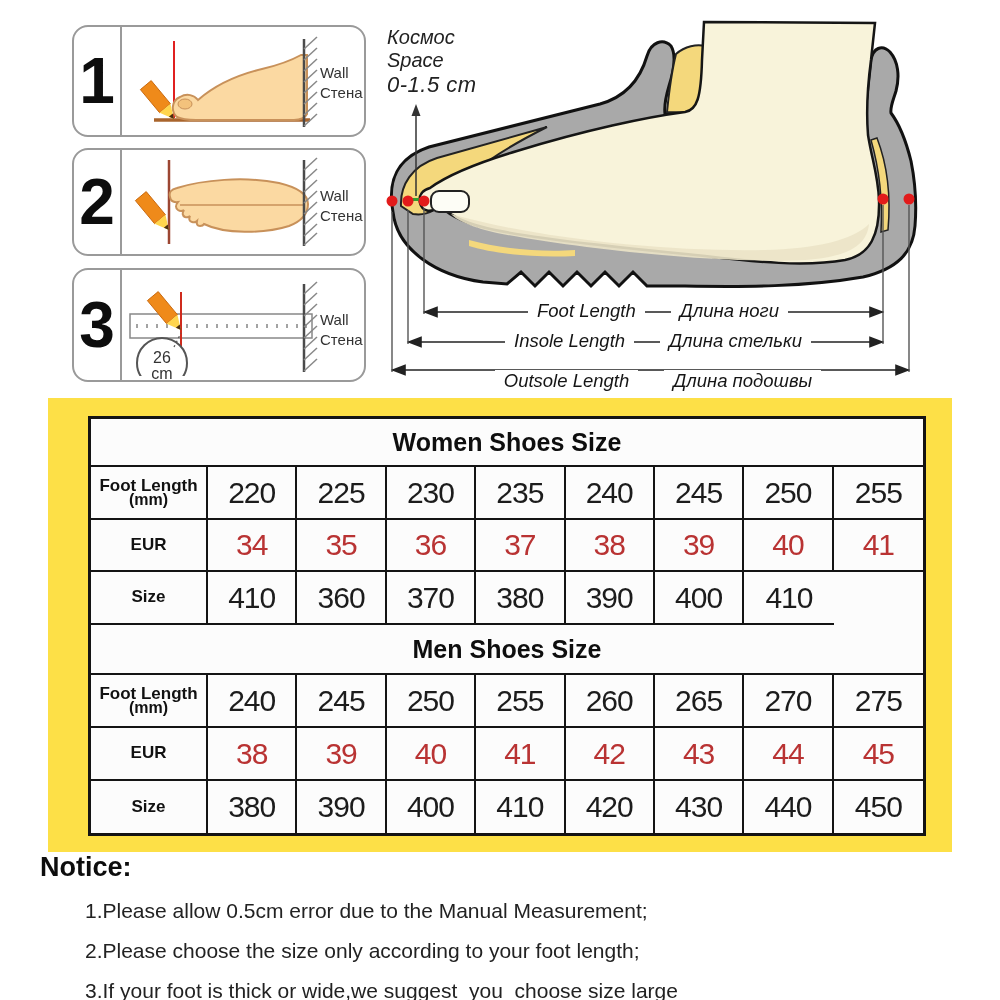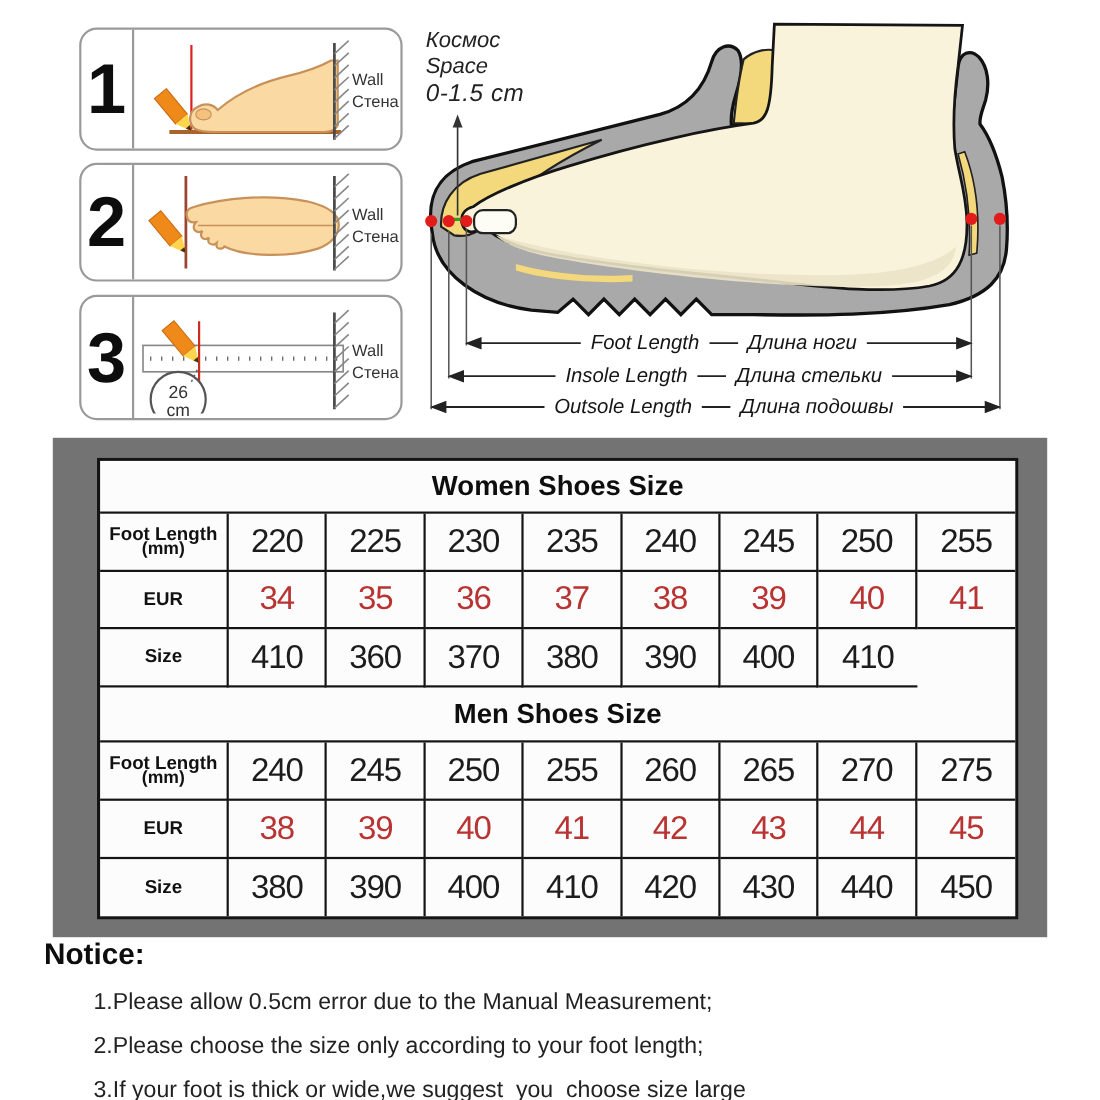--- a/index.html
+++ b/index.html
@@ -23,24 +23,24 @@
 
   
   #shoe-area{position:absolute;left:385px;top:0;width:580px;height:392px;font-style:italic;}
   #shoe-area svg{position:absolute;left:0;top:0;z-index:1;}
   #space-note{position:absolute;left:2px;top:26px;z-index:2;color:#222;}
   #space-note .l1,#space-note .l2{font-size:20px;line-height:1.15;}
   #space-note .l3{font-size:22px;line-height:1.2;letter-spacing:.5px;}
   .measure-row{position:absolute;left:0;width:100%;display:flex;justify-content:center;
                gap:26px;padding-right:34px;box-sizing:border-box;z-index:2;}
   .measure-row span{background:#fff;padding:0 9px;font-size:18.5px;color:#151515;white-space:nowrap;}
-  #measure-row-0{top:300px;} #measure-row-1{top:330px;} #measure-row-2{top:358px;}
+  #measure-row-0{top:300px;} #measure-row-1{top:330px;} #measure-row-2{top:370px;}
 
   
-  #table-panel{position:absolute;left:48px;top:398px;width:904px;height:454px;background:#737373;}
+  #table-panel{position:absolute;left:48px;top:398px;width:904px;height:454px;background:#fde047;}
   #size-grid{position:absolute;left:40px;top:18px;width:832px;display:grid;
              grid-template-columns:117px repeat(8,1fr);
              grid-template-rows:48px 53px 52px 53px 50px 53px 53px 52px;
              background:#fcfcfc;border:3px solid #141414;box-sizing:content-box;}
   .cell{border-right:2px solid #141414;border-bottom:2px solid #141414;
         display:flex;align-items:center;justify-content:center;}
   .cell.no-r{border-right:none;} .cell.no-b{border-bottom:none;}
   .title-cell{grid-column:1/-1;font-size:25px;font-weight:bold;color:#0e0e0e;}
   .label-cell{flex-direction:column;font-size:17px;font-weight:bold;line-height:.95;color:#111;}
   .label-sub{font-size:16px;font-weight:bold;margin-top:-2px;}

